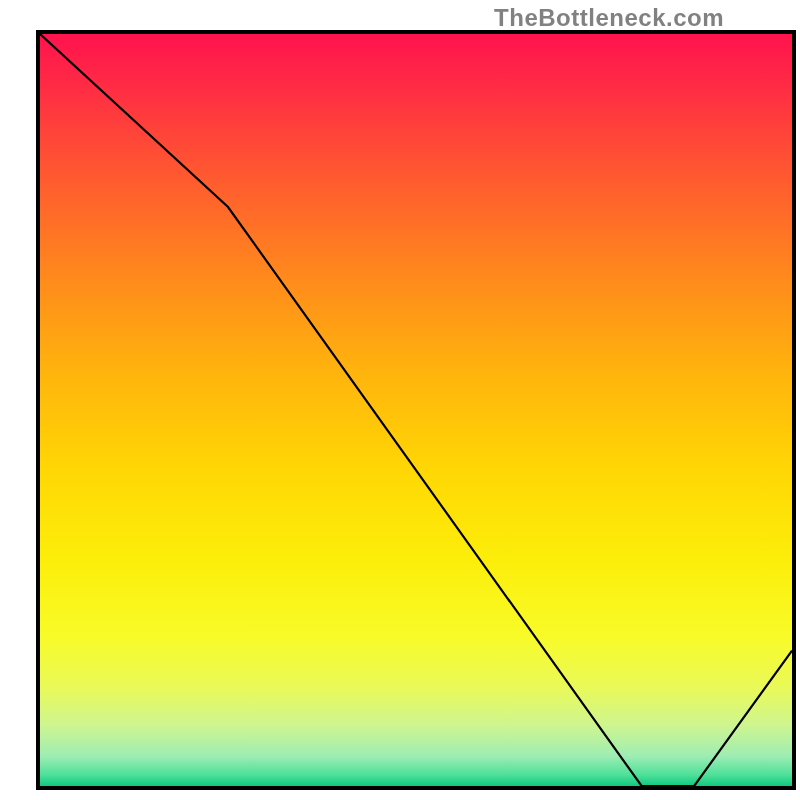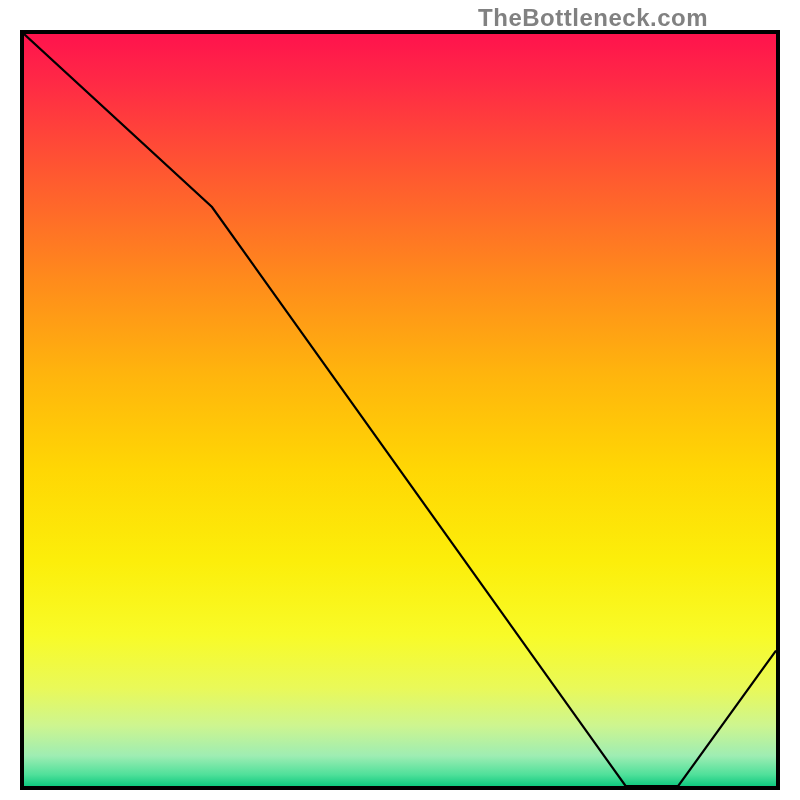--- a/index.html
+++ b/index.html
@@ -7,20 +7,21 @@
     padding: 0;
     width: 800px;
     height: 800px;
     background: #ffffff;
     font-family: Arial, Helvetica, sans-serif;
   }
   .container {
     position: relative;
     width: 720px;
     height: 800px;
+    margin-left: 16px;
   }
   .watermark {
     position: absolute;
     top: 4px;
     right: 12px;
     font-size: 24px;
     font-weight: bold;
     color: #818181;
     letter-spacing: 0.5px;
   }

